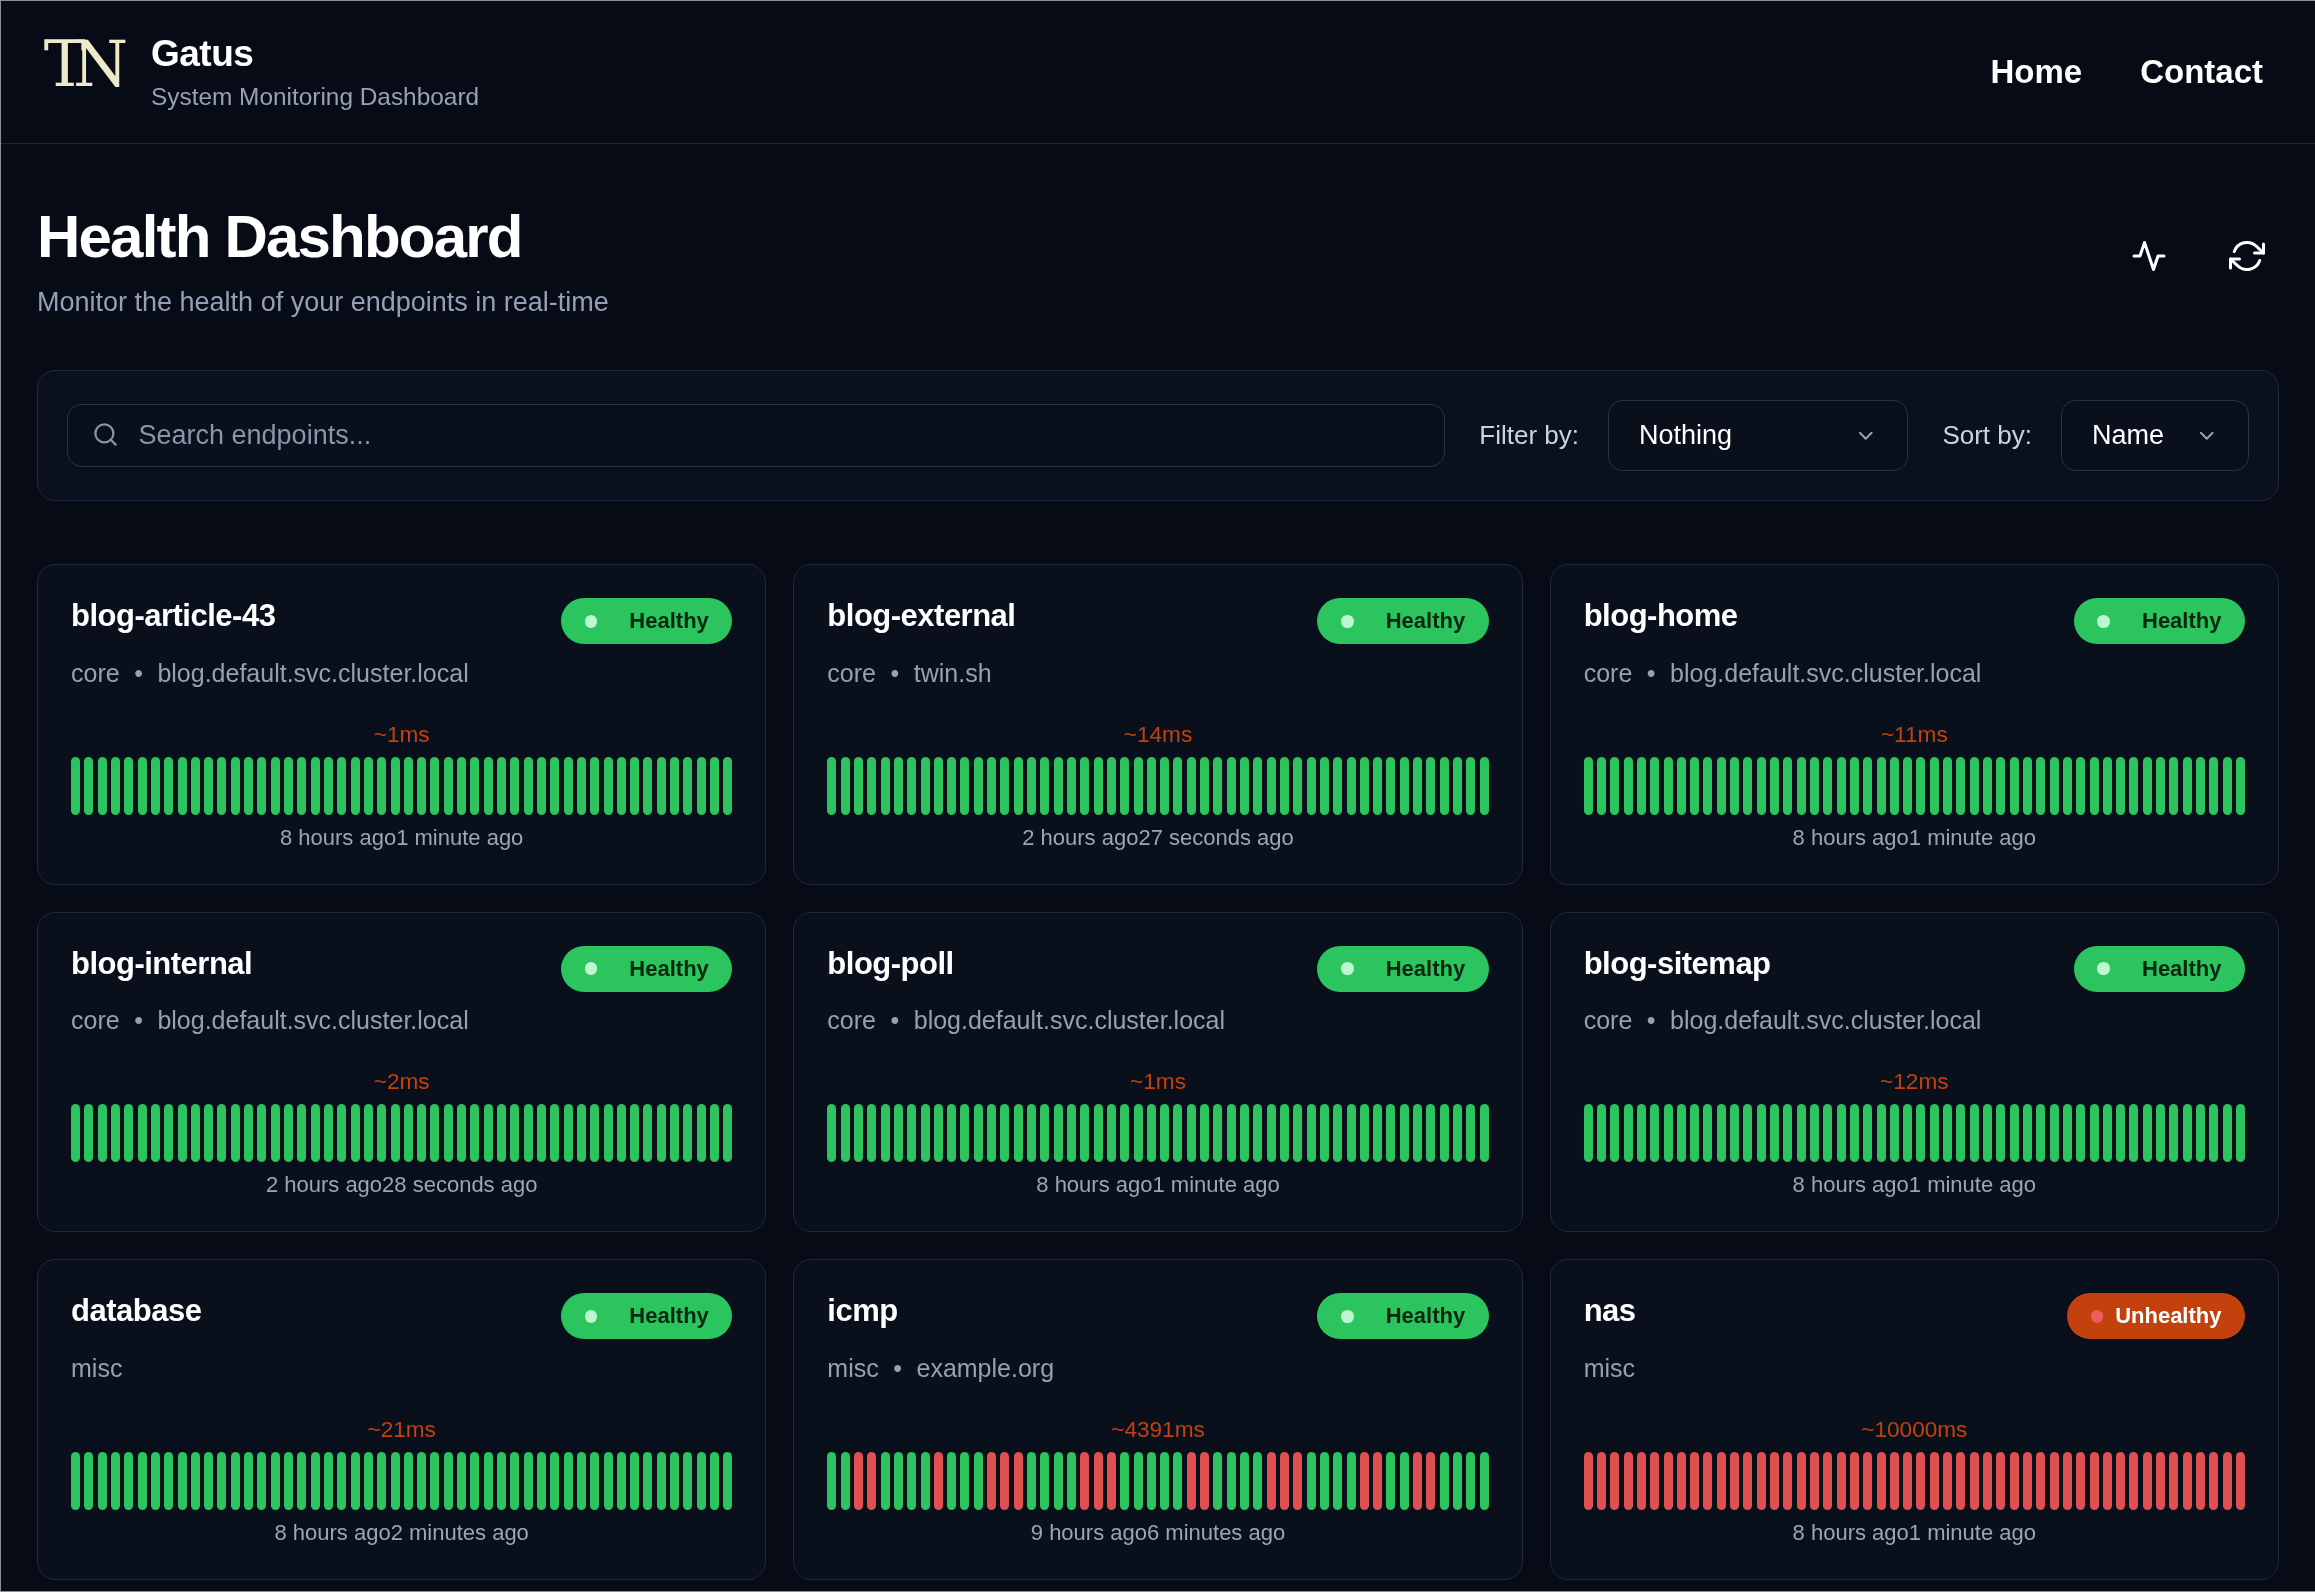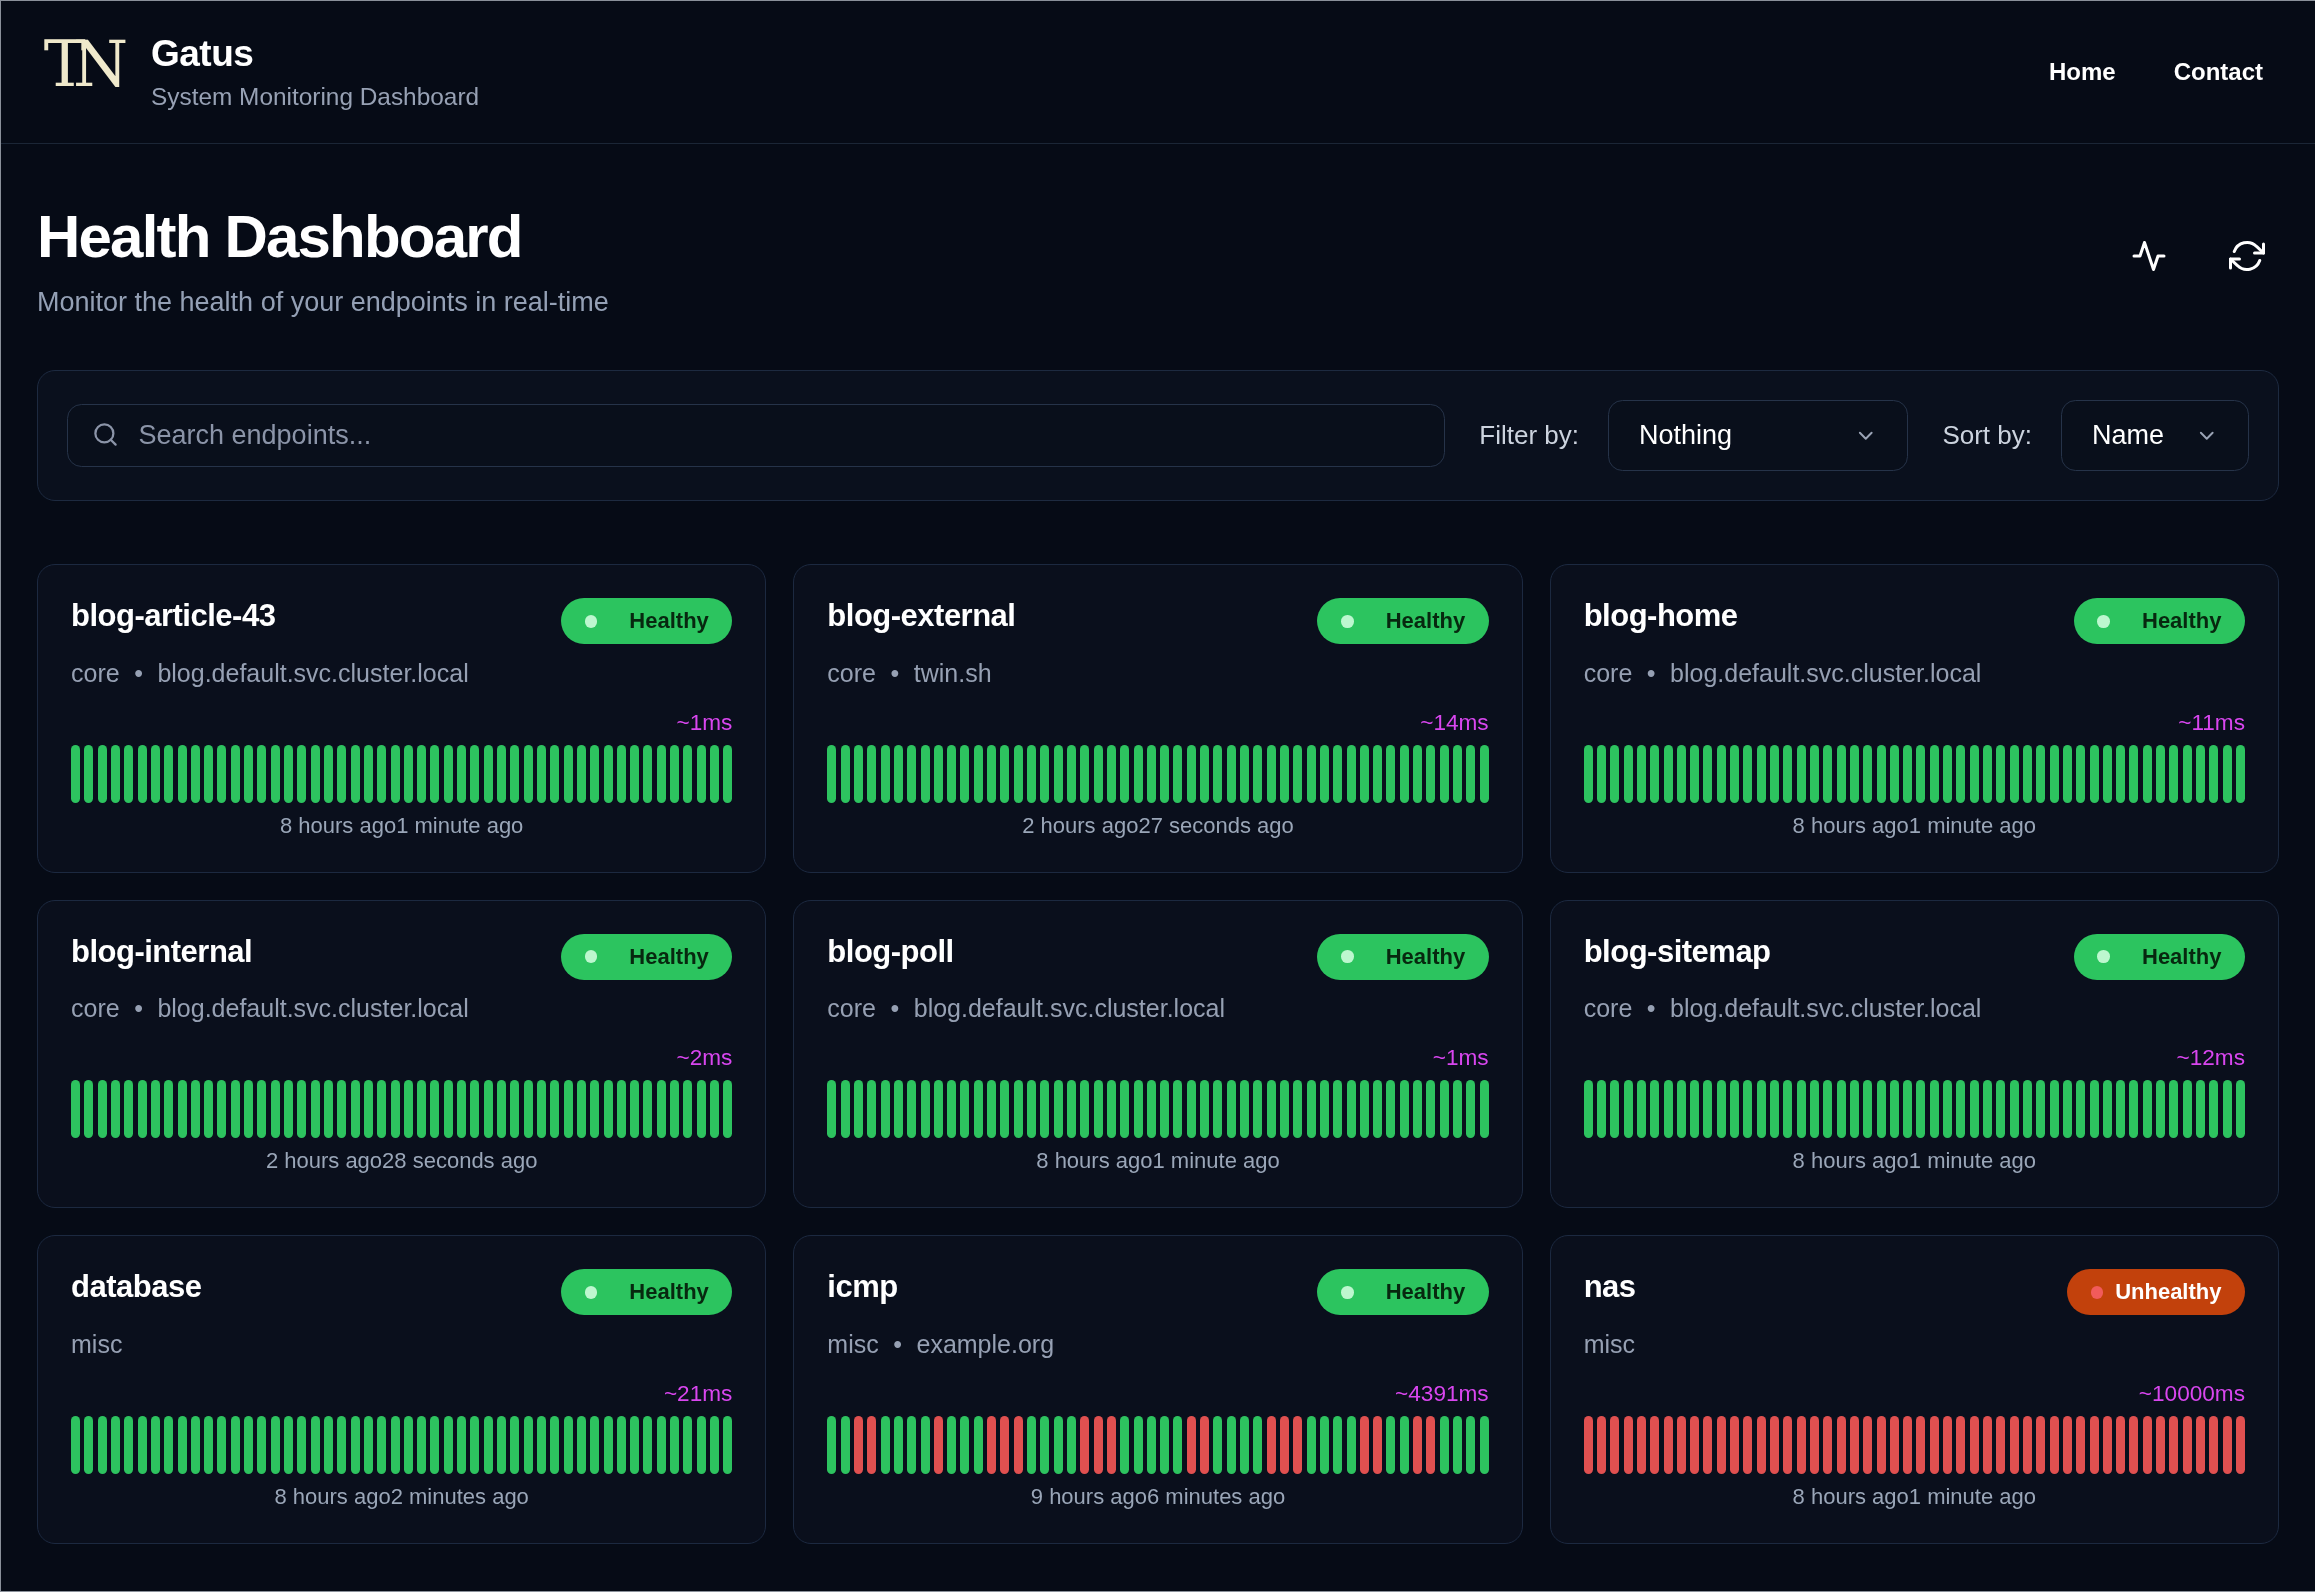--- a/index.html
+++ b/index.html
@@ -31,21 +31,21 @@
     font-family: "DejaVu Serif", "Liberation Serif", serif;
     font-size: 63px; line-height: 1;
     color: #efe9cb;
     letter-spacing: -12.7px;
     padding-right: 12.7px;
   }
   .brand-text { display: flex; flex-direction: column; }
   .brand-name { font-size: 37px; font-weight: 700; letter-spacing: -0.5px; }
   .brand-tagline { font-size: 24.4px; color: #97a1b4; margin-top: 7.2px; }
   .nav-links { display: flex; gap: 58px; }
-  .nav-link { font-size: 24px; font-weight: 600; color: #ffffff; cursor: pointer; text-decoration: none; }
+  .nav-link { font-size: 33px; font-weight: 600; color: #ffffff; cursor: pointer; text-decoration: none; }
 
   
   .main { padding: 0 36px; }
   .page-head { display: flex; justify-content: space-between; align-items: flex-start; margin-top: 58px; }
   .page-title { margin: 0; font-size: 60px; font-weight: 800; letter-spacing: -1.8px; }
   .page-subtitle { margin-top: 16.3px; font-size: 27px; color: #94a0b5; }
   .head-actions { display: flex; gap: 62px; margin-top: 36px; margin-right: 14.5px; }
   .icon-btn { background: none; border: none; padding: 0; color: #ffffff; cursor: pointer; }
   .icon-btn svg { display: block; }
 
@@ -114,21 +114,21 @@
   }
   .badge .dot { width: 12.7px; height: 12.7px; border-radius: 50%; }
   .badge.healthy { background: #2cc45f; color: #07280f; gap: 32px; }
   .badge.healthy .dot { background: #bdf7cf; }
   .badge.unhealthy { background: #c2410c; color: #ffffff; }
   .badge.unhealthy .dot { background: #f15b5b; }
   .ep-sub {
     margin-top: 14.5px; font-size: 25px; color: #96a0b3;
     display: flex; align-items: center; gap: 14.5px;
   }
-  .latency { text-align: right; font-size: 22.6px; color: #d946ef; margin-top: 22px; }
+  .latency { text-align: center; font-size: 22.6px; color: #c2410c; margin-top: 34px; }
   .bars { display: flex; justify-content: space-between; align-items: stretch; height: 58px; margin-top: 9px; }
   .bar { width: 9px; border-radius: 4.5px; flex: 0 0 auto; }
   .bar-green { background: #2dc35f; }
   .bar-red { background: #e15050; }
   .times { display: flex; justify-content: center; margin-top: 10px; font-size: 22px; color: #9aa6b8; }
 </style>
 </head>
 <body>
 
 <header class="navbar">

